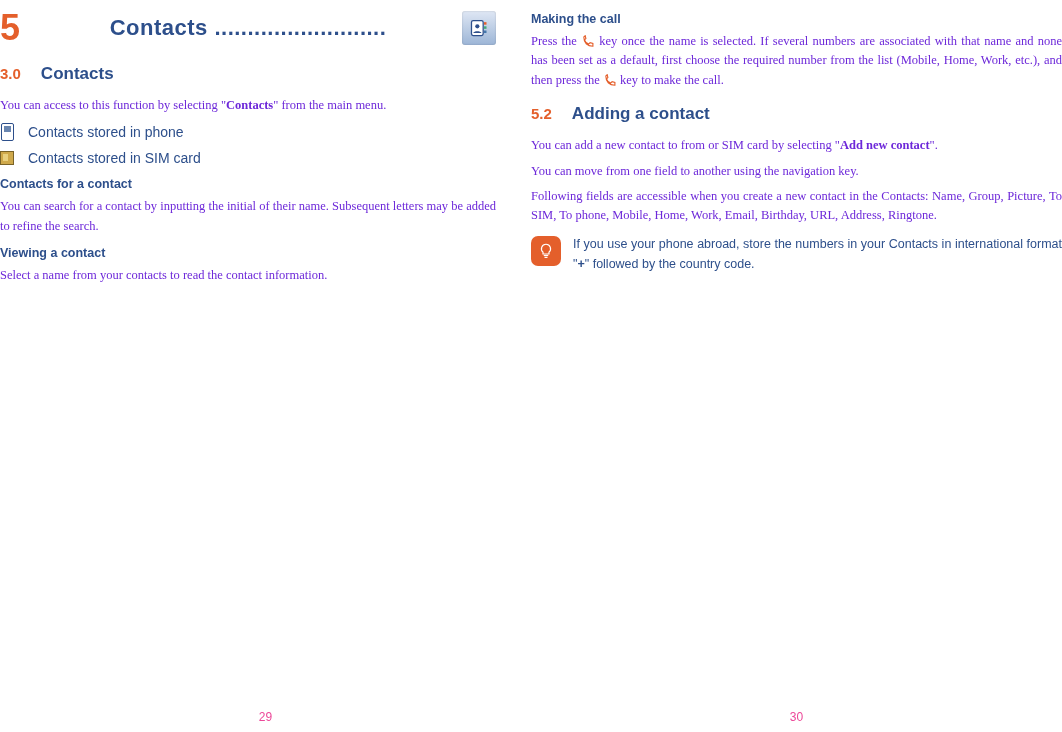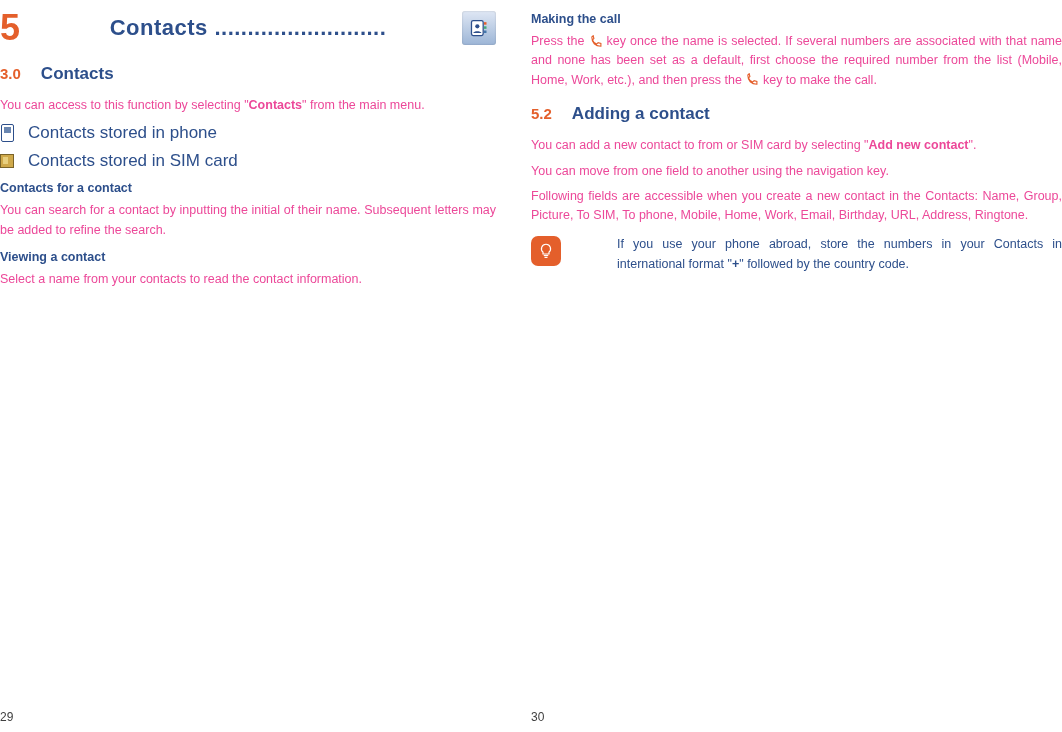--- a/index.html
+++ b/index.html
@@ -63,34 +63,35 @@
     margin-right: 20px;
   }
   .sec-title {
     font-weight: bold;
     font-size: 17px;
     color: #2d4f8b;
   }
   .body {
     font-size: 12.5px;
     line-height: 1.55;
-    color: #ec4899;
+    color: #6d28d9;
     text-align: justify;
     margin: 6px 0;
+    font-family: Liberation Serif, serif;
   }
   .subhead {
     font-weight: bold;
     font-size: 12.5px;
     color: #2d4f8b;
     margin: 10px 0 4px;
   }
   .icon-row {
     display:flex;
     align-items:center;
-    font-size:17px;
+    font-size:14px;
     margin: 8px 0;
   }
   .mini-icon {
     width: 14px; height: 18px;
     margin-right: 14px;
     display:inline-flex;align-items:center;justify-content:center;
   }
   .phone-icon {
     width:11px;height:16px;border:1.5px solid #2d4f8b;border-radius:2px;position:relative;
   }
@@ -99,37 +100,37 @@
     width:14px;height:12px;background:#cfa94b;border:1px solid #7a6328;position:relative;
   }
   .sim-icon::after{content:"";position:absolute;left:2px;top:2px;width:5px;height:7px;background:#e9d07f;}
   .call-key {
     display:inline-block;width:14px;height:14px;vertical-align:middle;position:relative;
   }
   .call-key svg{position:absolute;top:0;left:0;}
   .tip-row {
     display:flex;
     margin-top:8px;
-    gap:44px;
   }
   .tip-icon {
     width:30px;height:30px;border-radius:7px;background:#e45f2b;
     display:flex;align-items:center;justify-content:center;flex:0 0 30px;
     margin-right:12px;margin-top:2px;
   }
   .tip-icon svg{width:18px;height:18px;}
   .tip-text {
     font-size:12.5px;line-height:1.65;text-align:justify;
   }
   .pgnum {
     position:absolute;
     bottom:8px;
     width:100%;
+    text-align:center;
     font-size:12px;
-    color:#404040;
+    color:#ec4899;
     left:0;
   }
   b.embed { font-weight:bold; }
 </style>
 </head>
 <body>
 
 <div class="page left">
 
   <div class="chapter-line">

